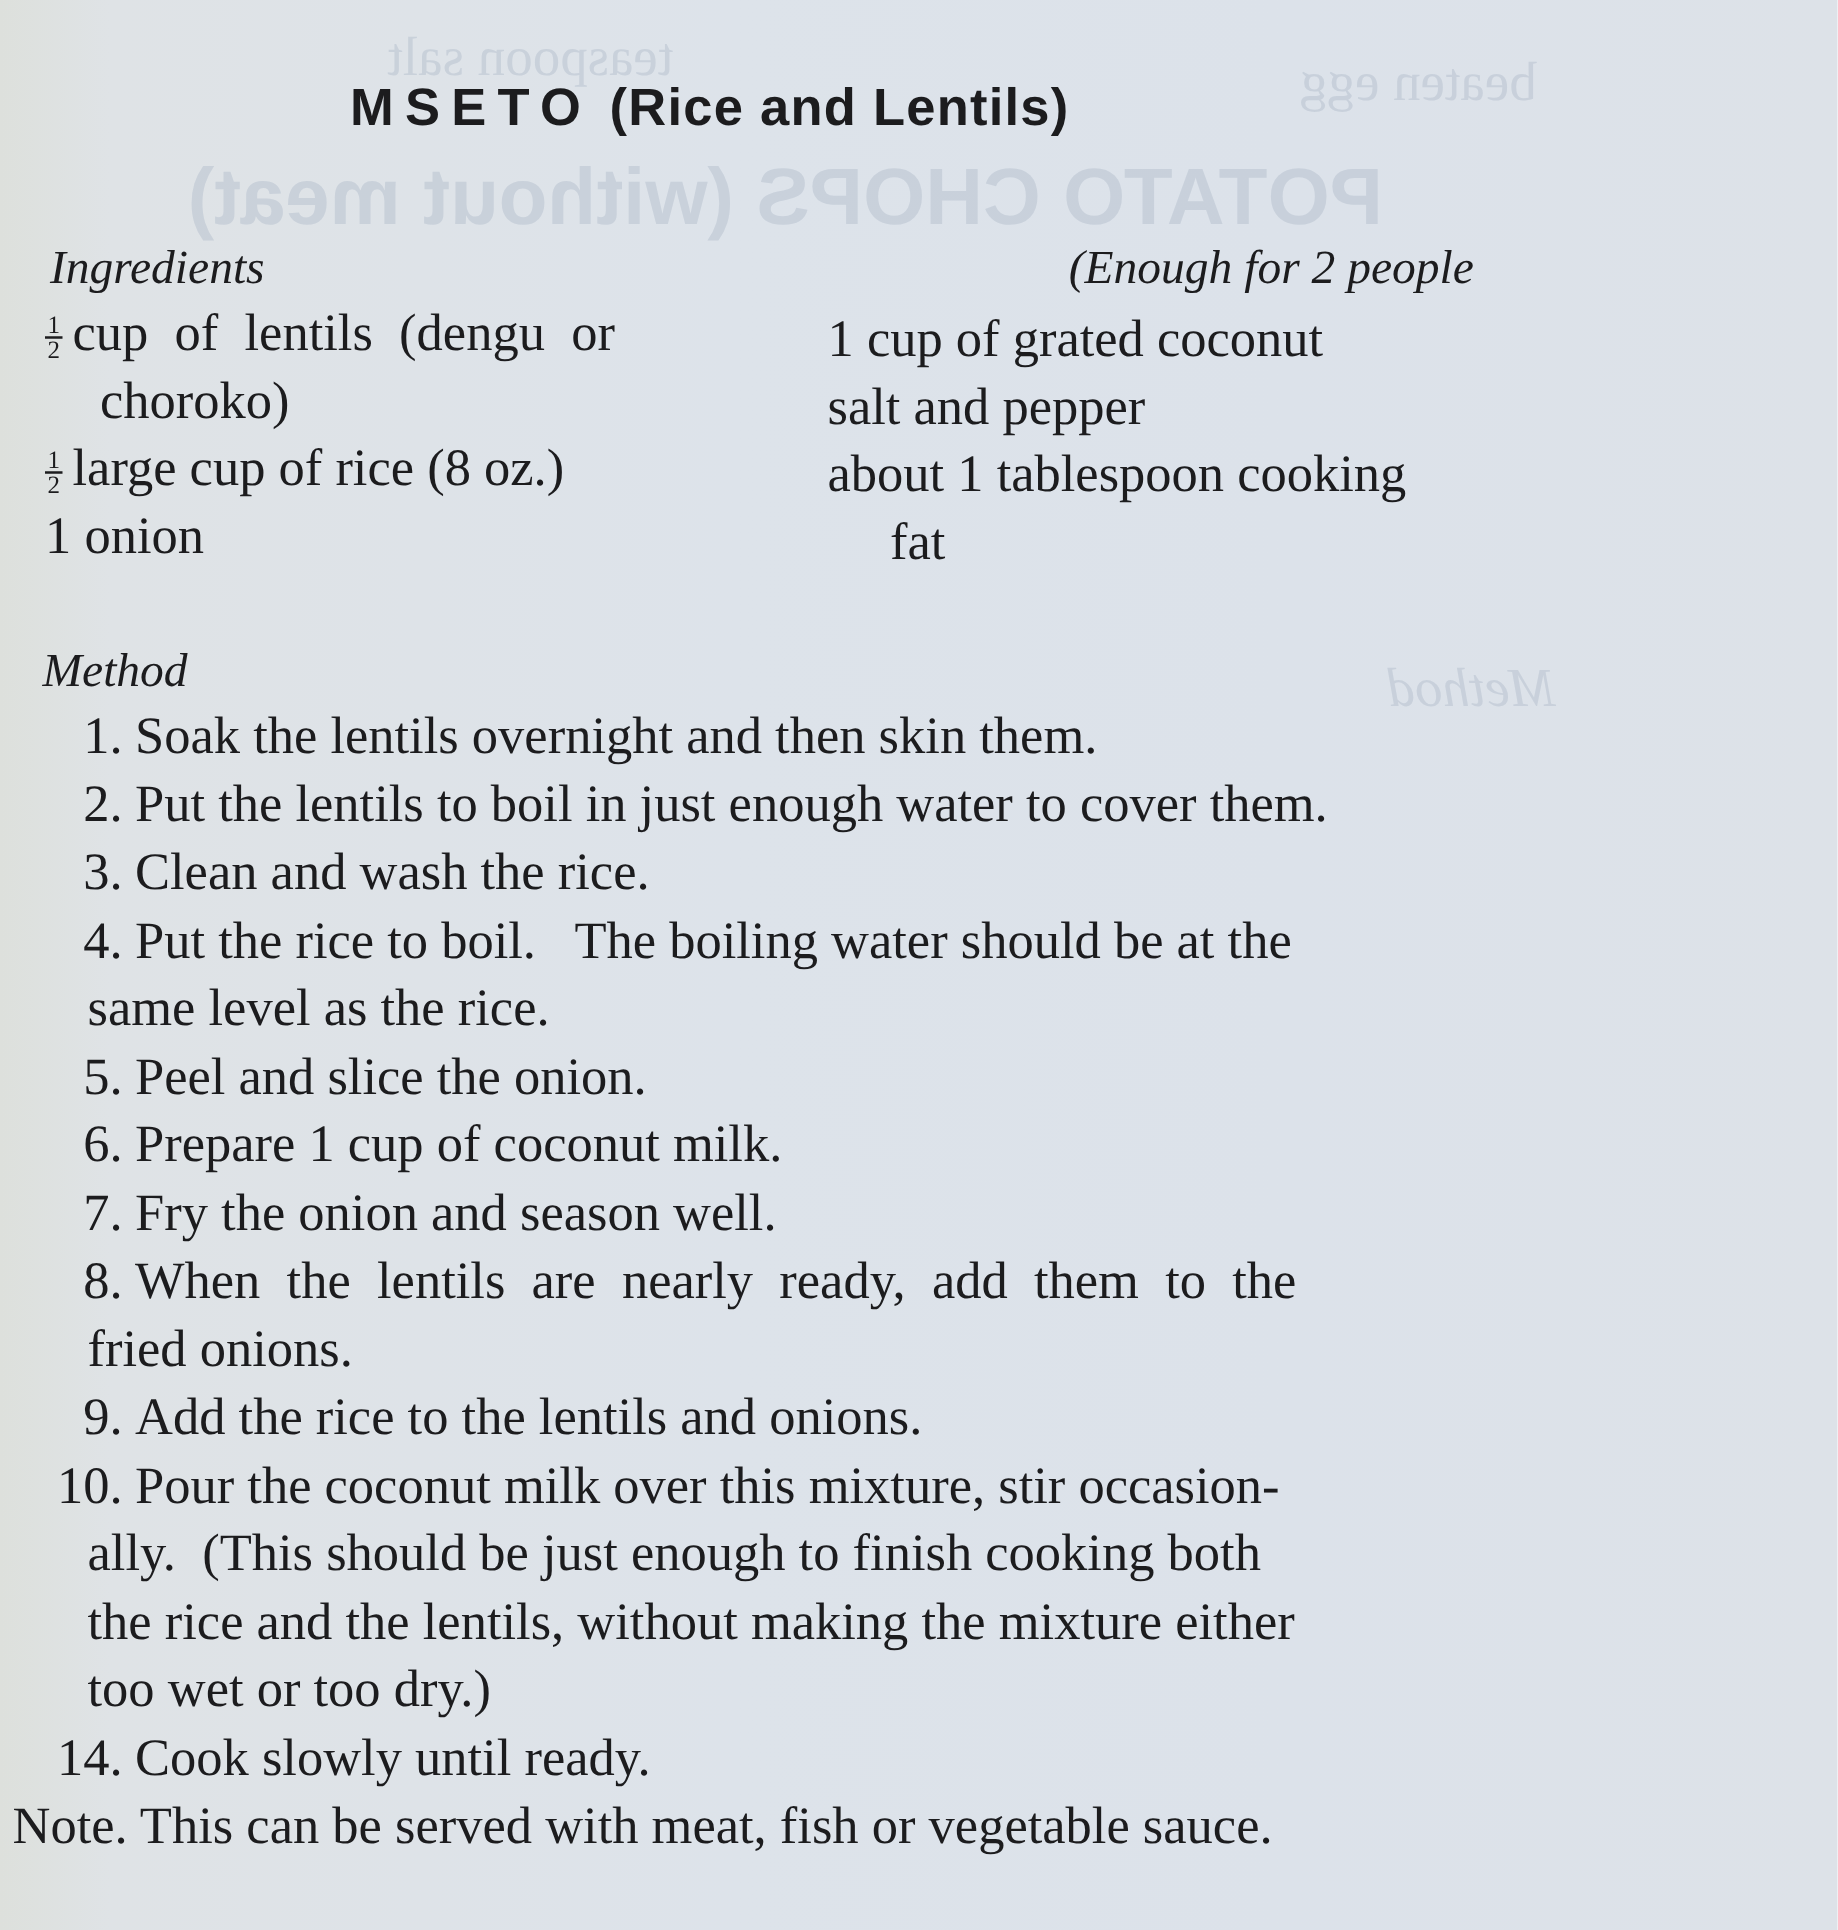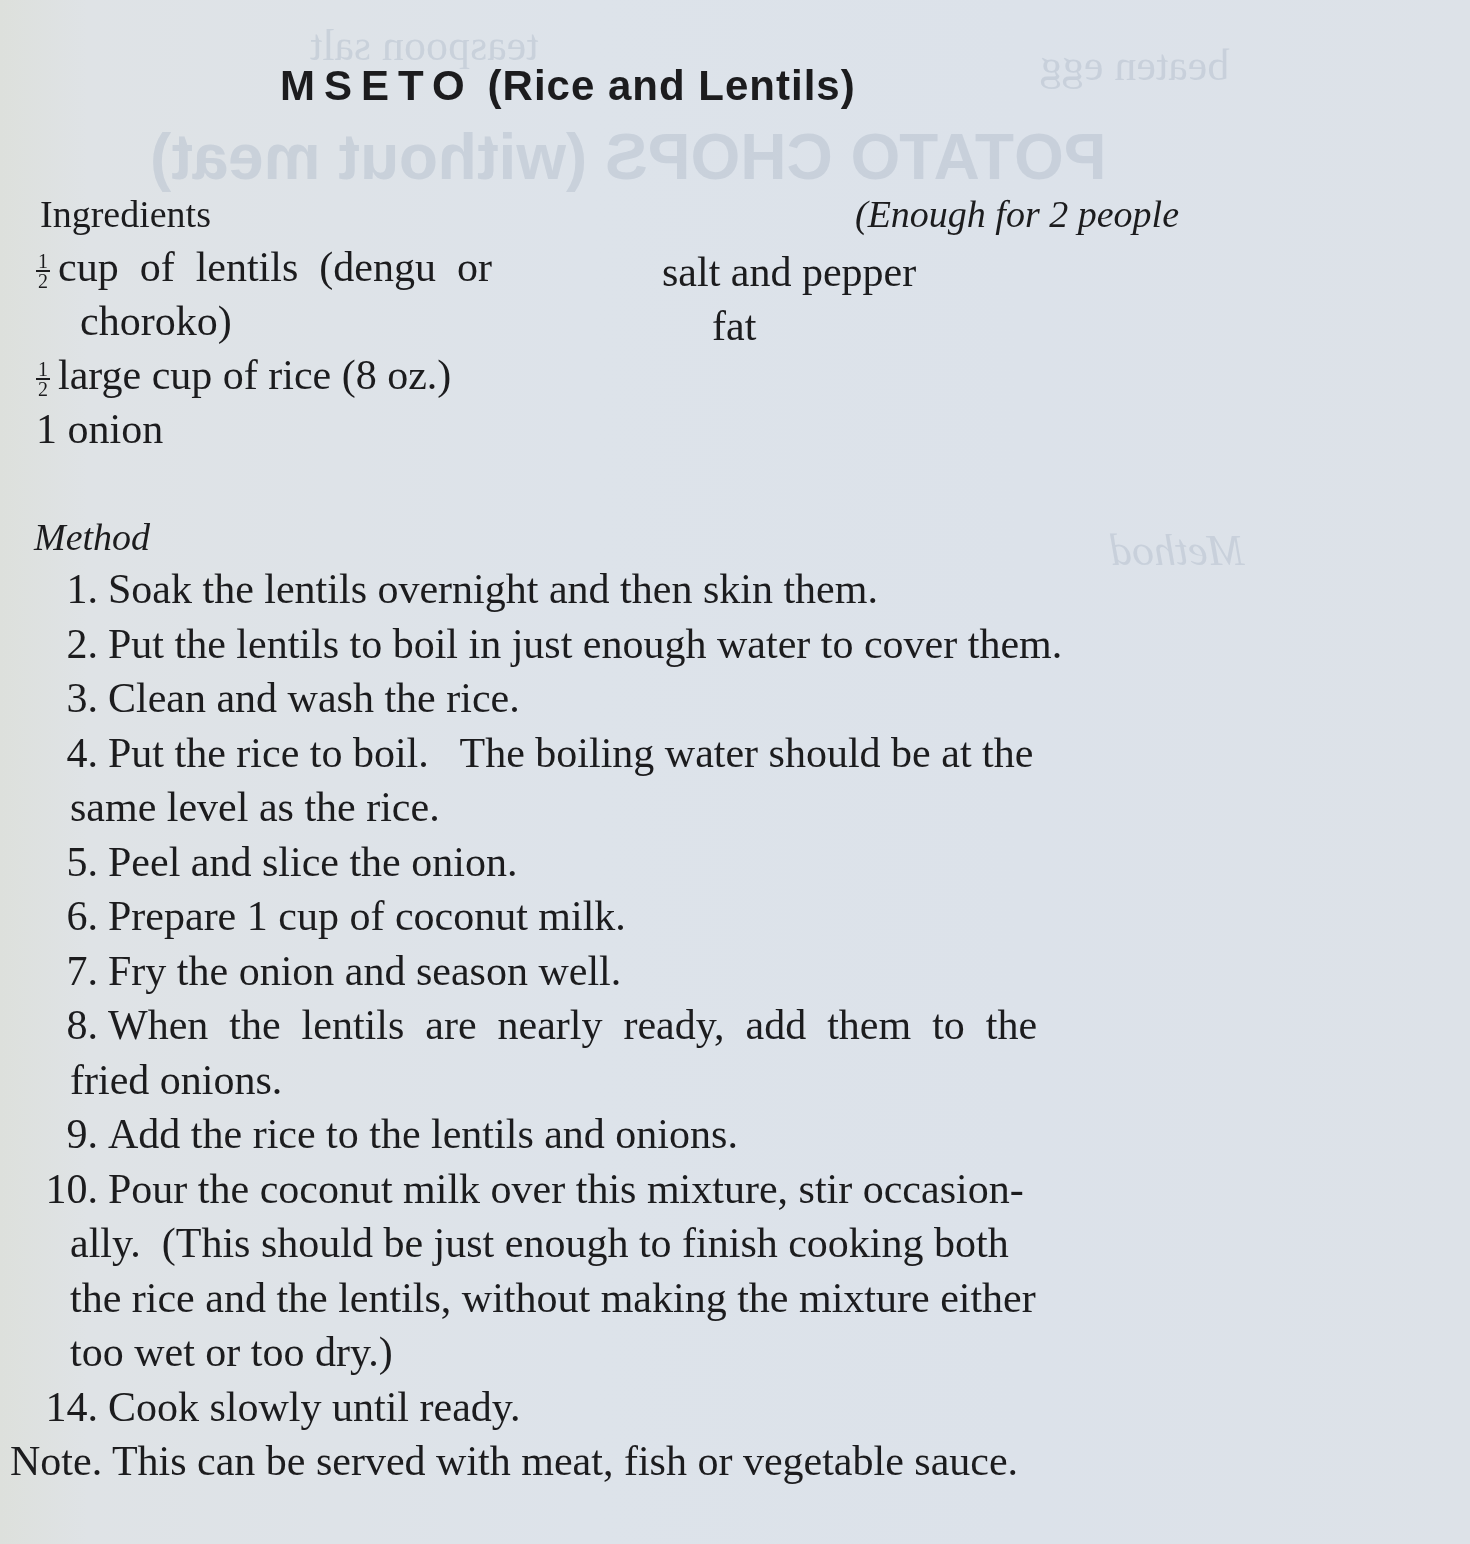--- a/index.html
+++ b/index.html
@@ -16,21 +16,21 @@
     transform: scaleX(-1); white-space: nowrap; pointer-events: none;
   }
   .title {
     position: absolute; left: 280px; top: 62px;
     font-family: "Liberation Sans", "DejaVu Sans", sans-serif;
     font-weight: bold; font-size: 42px; letter-spacing: 1px;
   }
   .title .mseto { letter-spacing: 9px; margin-right: 14px; }
   .ing-head {
     position: absolute; left: 40px; top: 192px;
-    font-size: 38px;
+    font-style: italic; font-size: 38px;
   }
   .serves {
     position: absolute; left: 855px; top: 192px;
     font-style: italic; font-size: 38px;
   }
   .ing-col { position: absolute; font-size: 42px; line-height: 54px; }
   .ing-col.left { left: 36px; top: 240px; width: 590px; }
   .ing-col.right { left: 662px; top: 245px; width: 620px; }
   .ing-item { position: relative; }
   .ing-item .cont { padding-left: 44px; display: block; }
@@ -73,22 +73,24 @@
   </div>
   <div class="ing-item">
     <span class="frac"><span>1</span><span class="bar"></span><span>2</span></span><span>large cup of rice (8 oz.)</span>
   </div>
   <div class="ing-item">
     <span>1 onion</span>
   </div>
 </div>
 
 <div class="ing-col right">
+  <div class="ing-item"><span>1 cup of grated coconut</span></div>
   <div class="ing-item"><span>salt and pepper</span></div>
   <div class="ing-item">
+    <span>about 1 tablespoon cooking</span>
     <span class="cont">fat</span>
   </div>
 </div>
 
 <div class="method-head">Method</div>
 
 <div class="steps">
   <div class="step">
       <span class="num">1.</span>
       <span class="txt">

